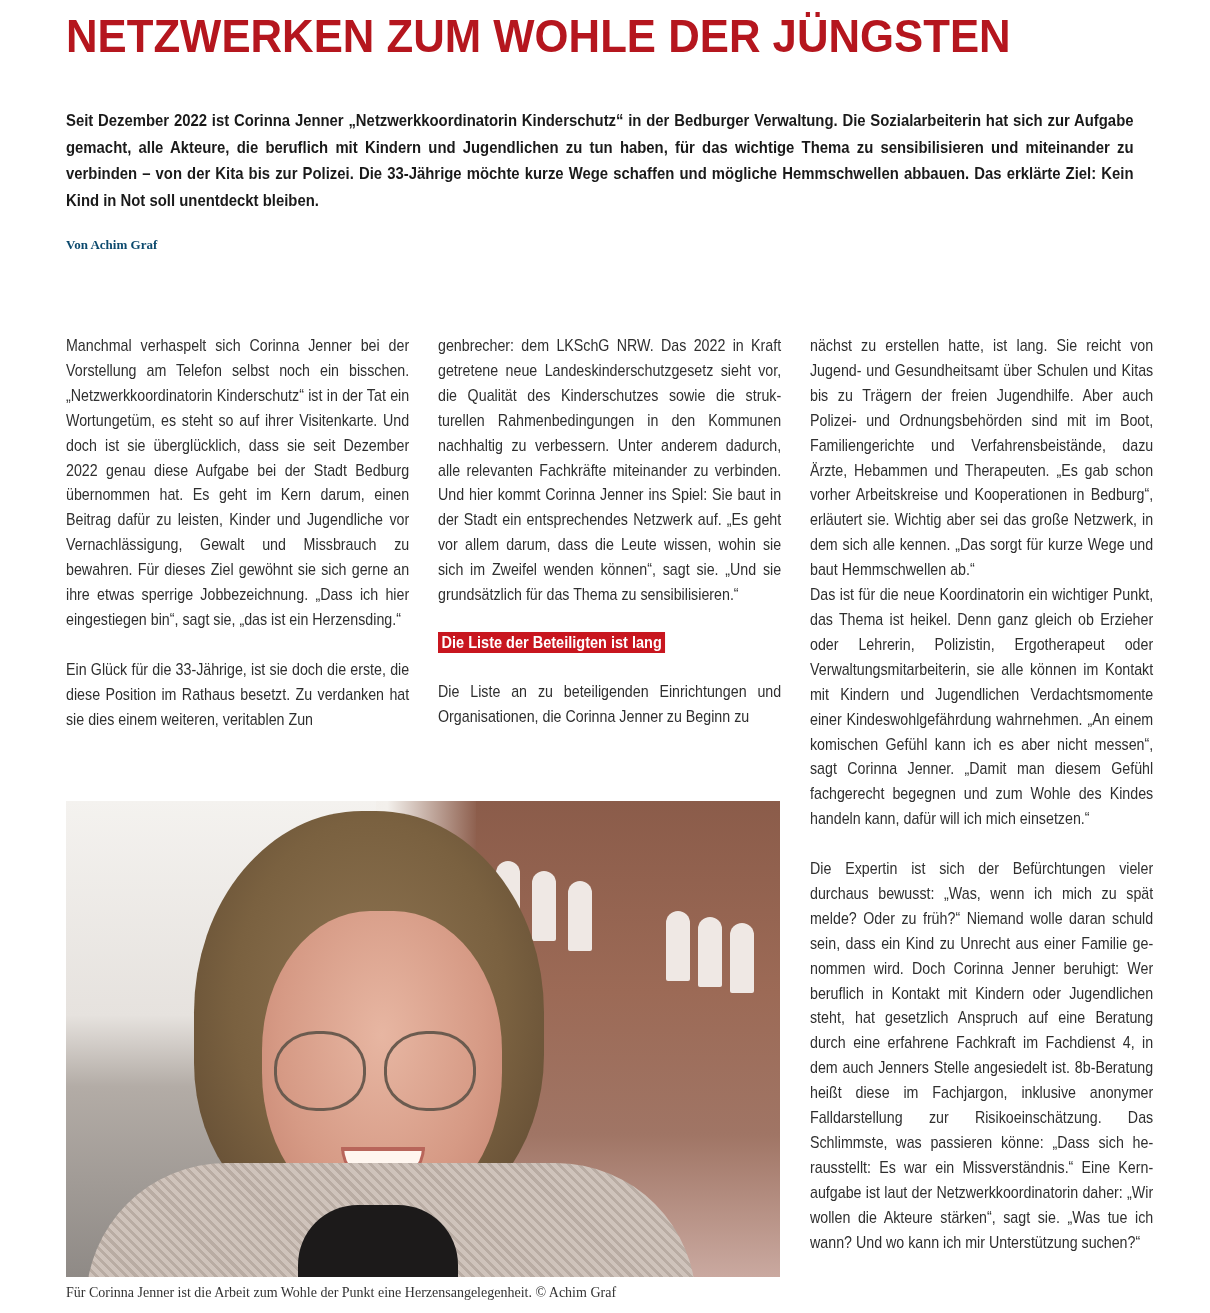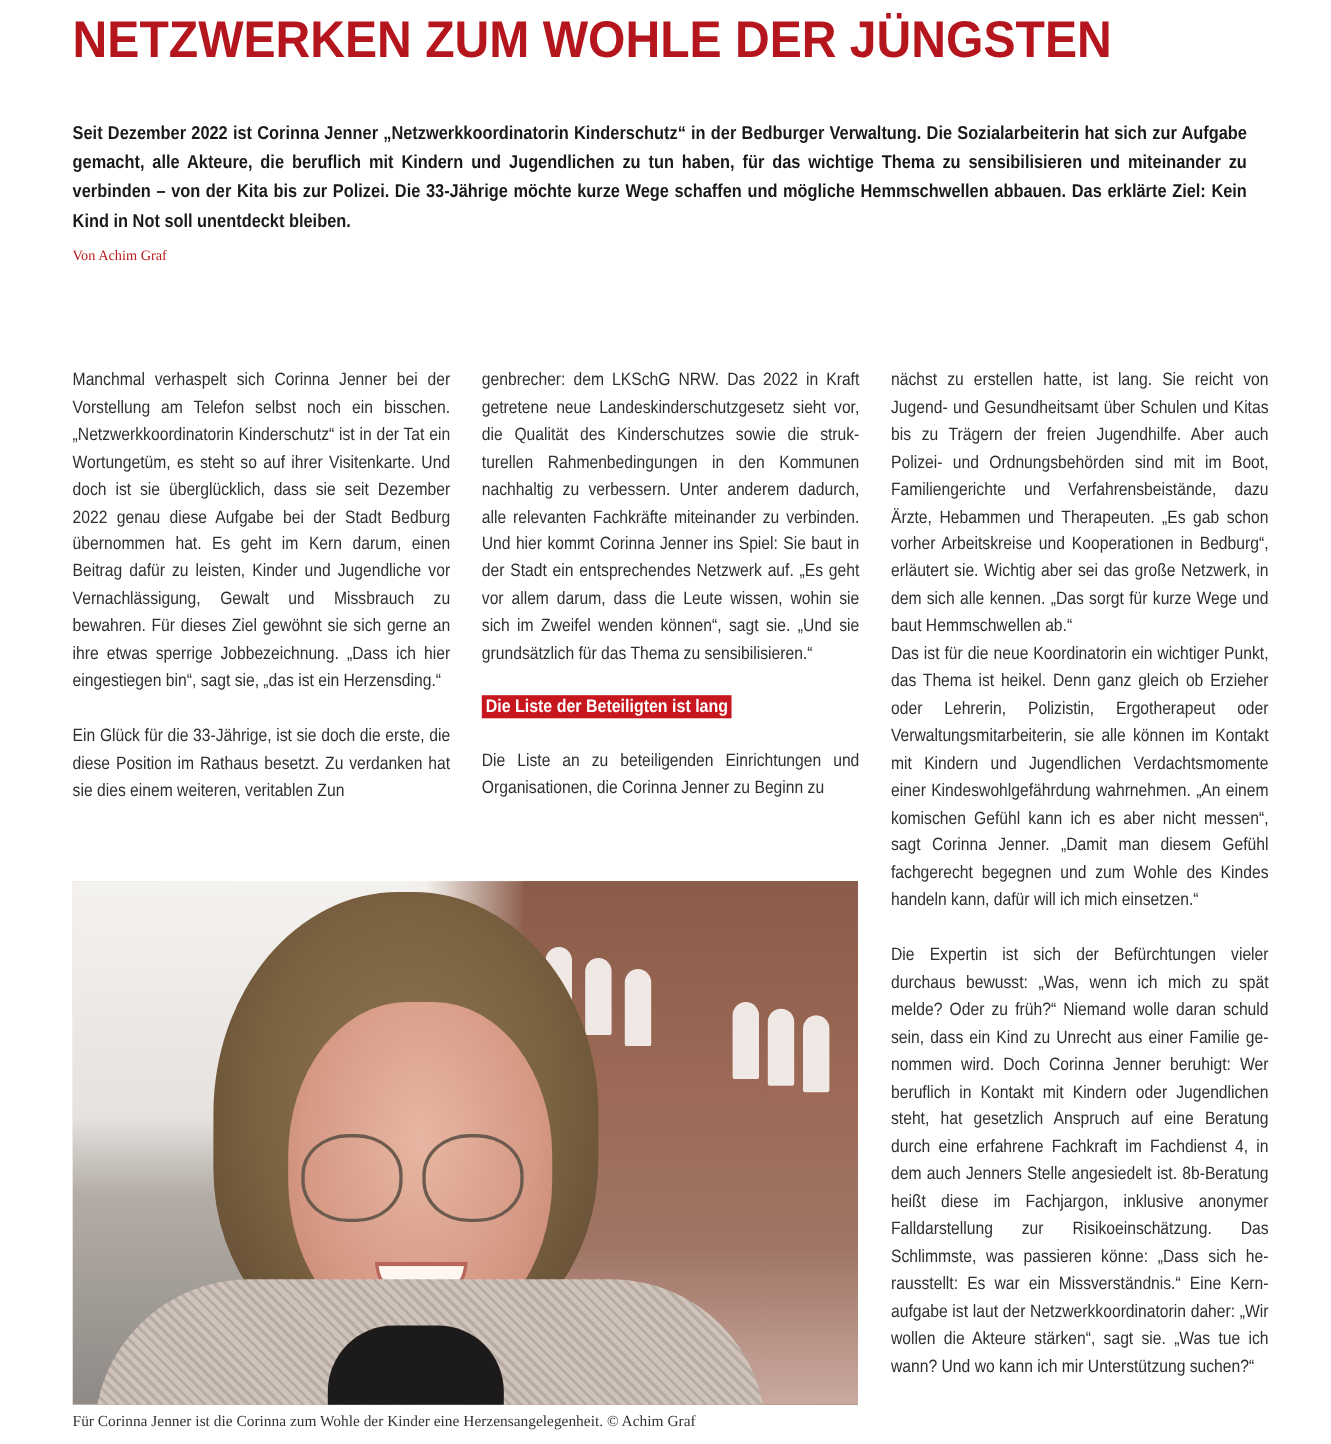--- a/index.html
+++ b/index.html
@@ -14,23 +14,23 @@
       transform: scaleX(0.93); transform-origin: left top;
     }
     .lead {
       position: absolute; left: 66px; top: 108px; width: 1220px;
       font-family: "Liberation Sans", sans-serif;
       font-weight: bold; font-size: 17px; line-height: 26.5px;
       color: #1a1a1a; text-align: justify;
       transform: scaleX(0.875); transform-origin: left top;
     }
     .byline {
-      position: absolute; left: 66px; top: 224px;
+      position: absolute; left: 66px; top: 237px;
       font-family: "Liberation Serif", serif;
-      font-size: 13px; color: #b91c1c;
+      font-size: 13px; color: #0c4a6e; font-weight: bold;
     }
 
     .col {
       position: absolute; top: 333px; width: 390px;
       font-family: "Liberation Sans", sans-serif;
       font-size: 16.2px; line-height: 24.9px; color: #2f2f2f;
       text-align: justify; hyphens: manual;
       transform: scaleX(0.88); transform-origin: left top;
     }
     .col p { margin: 0; }
@@ -135,13 +135,13 @@
   </div>
   <div class="hair"></div>
   <div class="face"></div>
   <div class="glasses-l"></div>
   <div class="glasses-r"></div>
   <div class="smile"></div>
   <div class="cardigan"></div>
   <div class="shirt"></div>
 </div>
 
-<p class="caption">Für Corinna Jenner ist die Corinna zum Wohle der Kinder eine Herzensangelegenheit. © Achim Graf</p>
+<p class="caption">Für Corinna Jenner ist die Arbeit zum Wohle der Punkt eine Herzensangelegenheit. © Achim Graf</p>
 
 </body></html>

